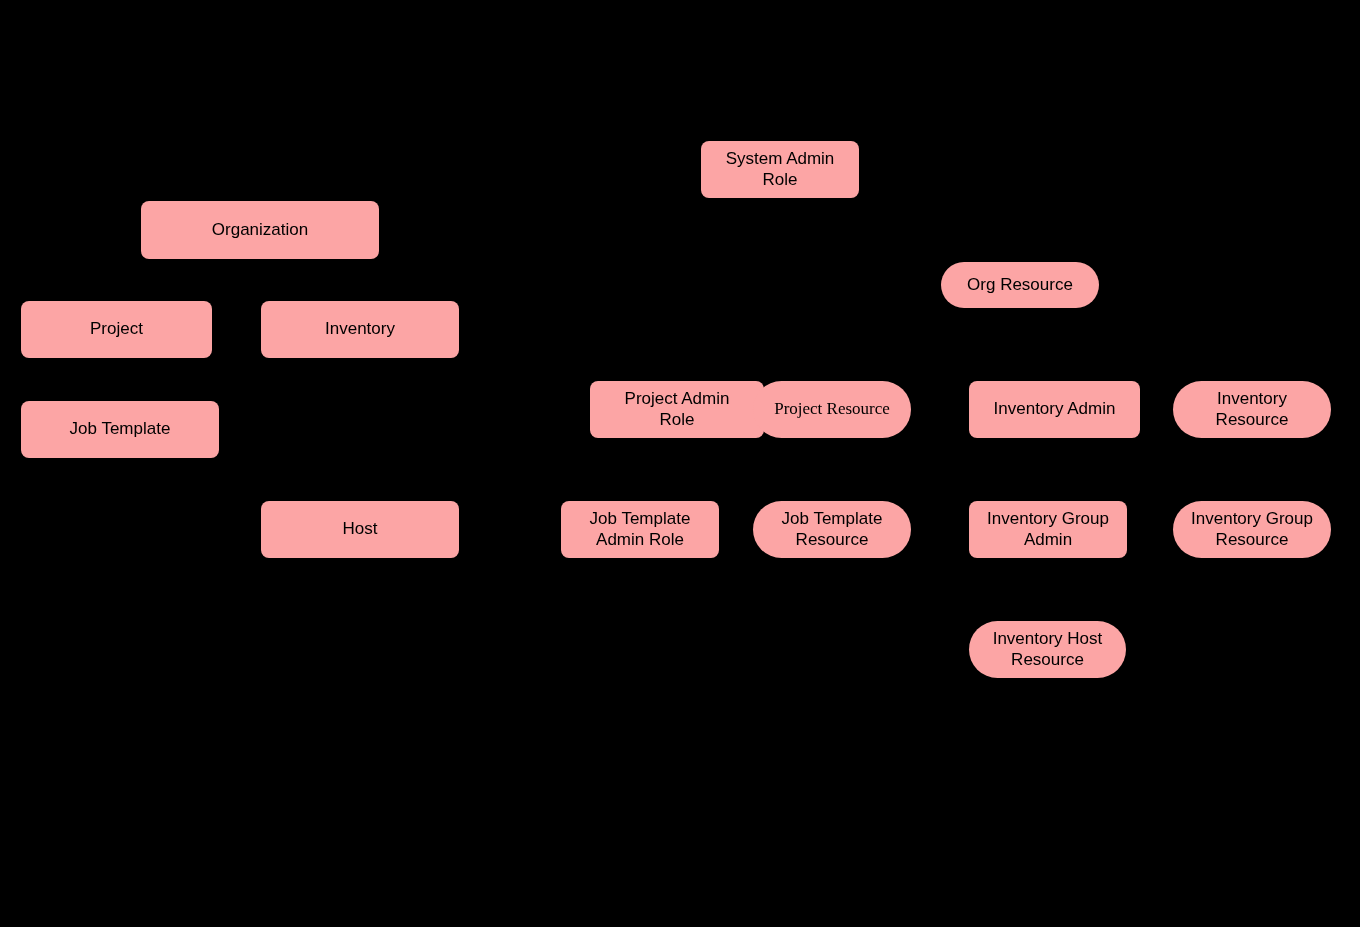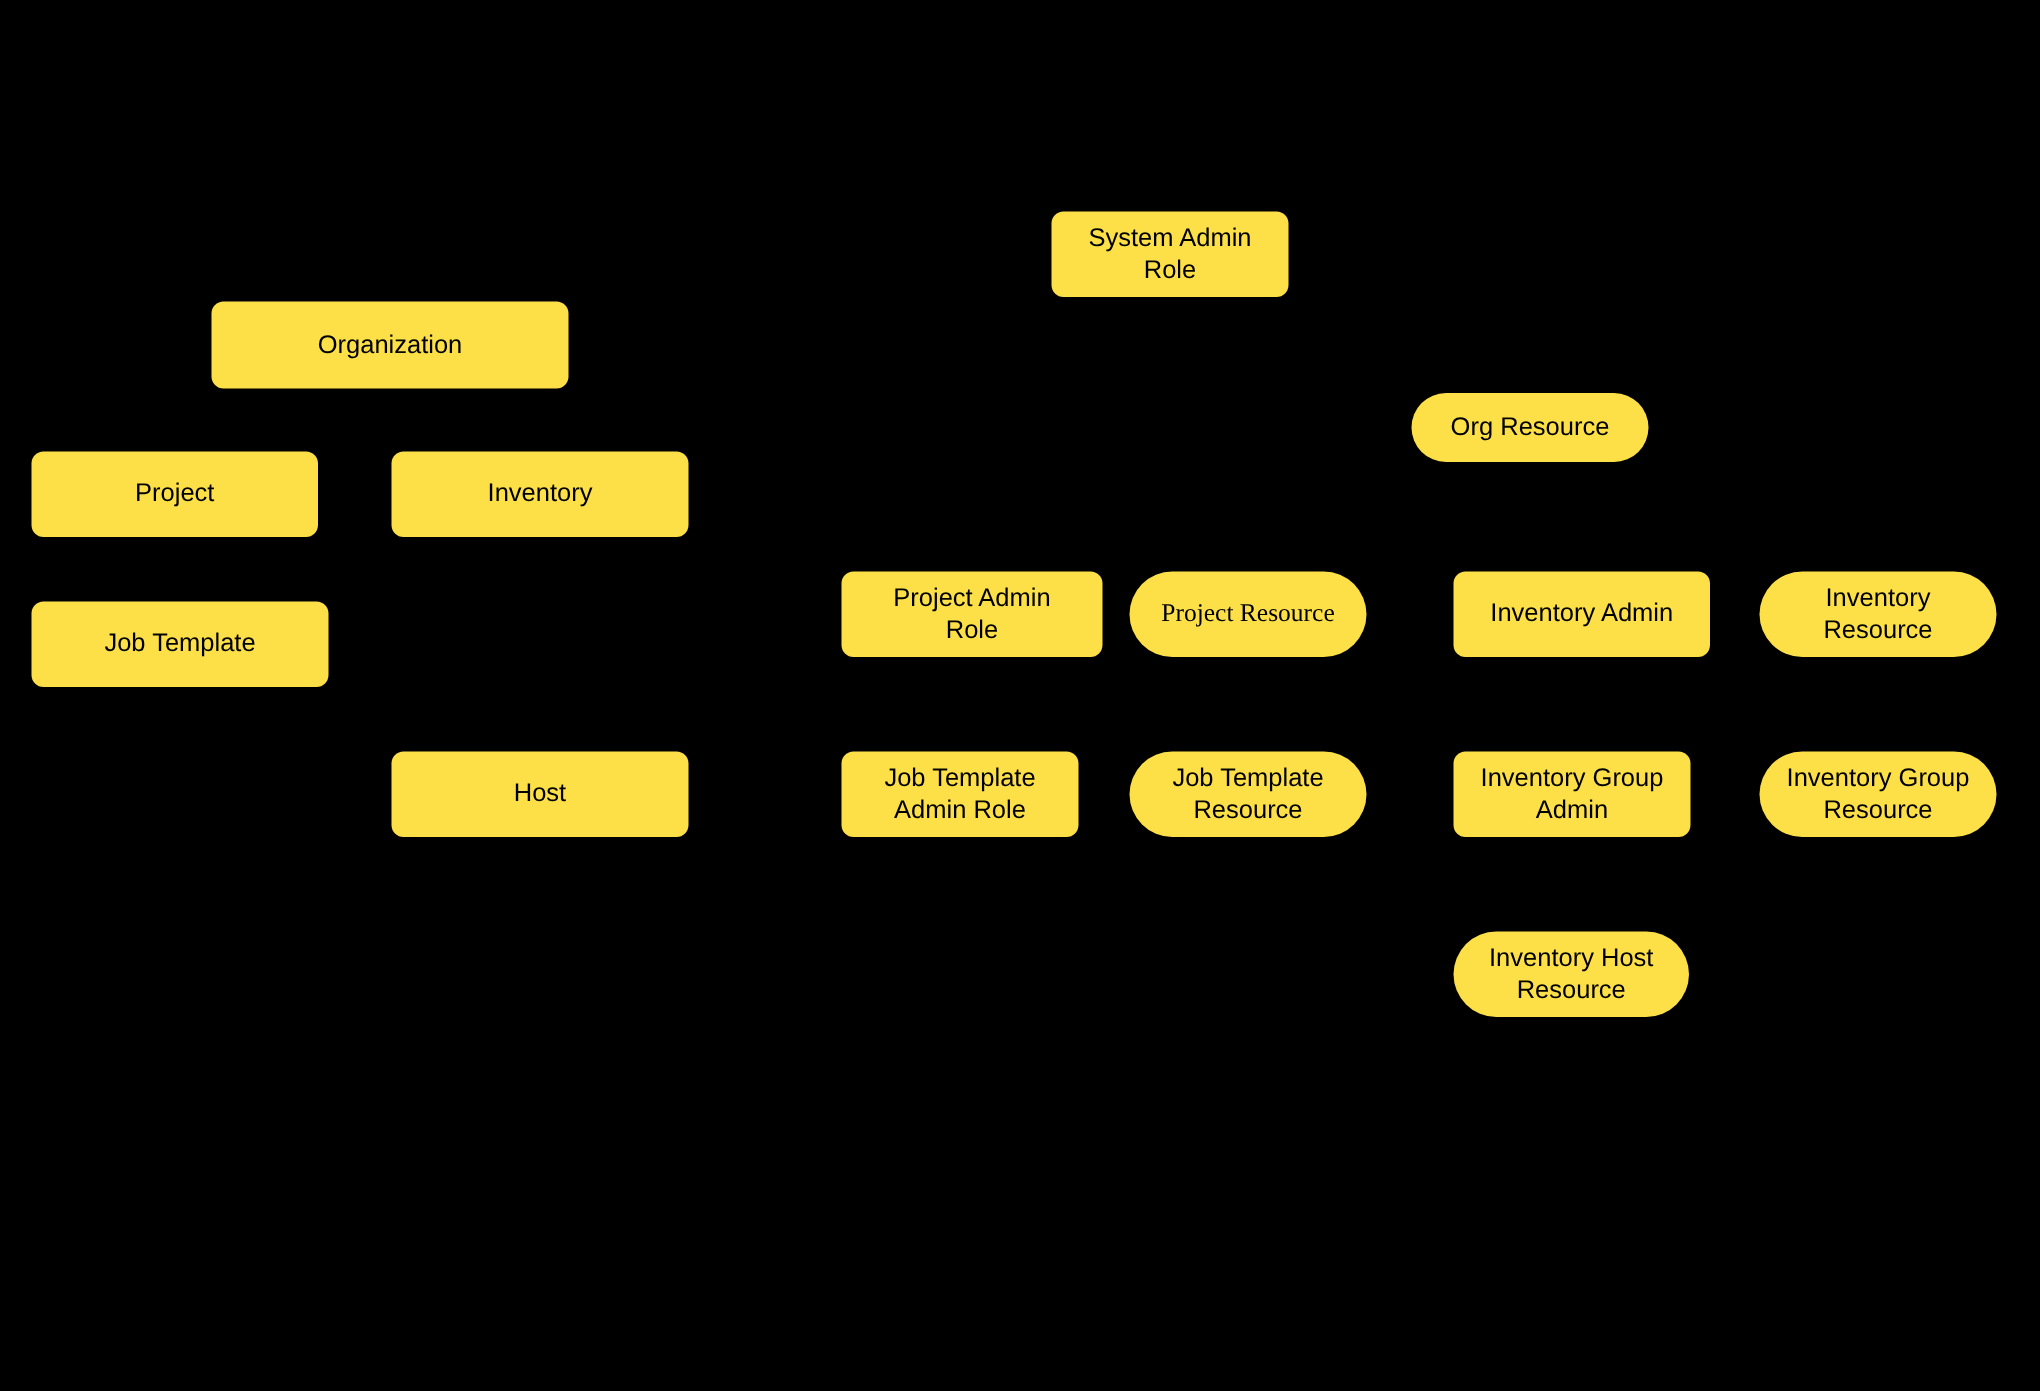--- a/index.html
+++ b/index.html
@@ -10,21 +10,21 @@
   .canvas {
     position: relative;
     width: 1360px;
     height: 927px;
     background: #000000;
     overflow: hidden;
     font-family: "Liberation Sans", sans-serif;
   }
   .node {
     position: absolute;
-    background: #fde047;
+    background: #fca5a5;
     color: #000000;
     display: flex;
     align-items: center;
     justify-content: center;
     text-align: center;
     font-size: 17px;
     line-height: 1.22;
     box-sizing: border-box;
     padding: 2px 8px;
   }
@@ -67,21 +67,21 @@
   <div class="node rect" style="left:701px; top:141px; width:158px; height:57px;">
     <span class="label">System Admin
 Role</span>
   </div>
 
 
   <div class="node stadium" style="left:941px; top:262px; width:158px; height:46px;">
     <span class="label">Org Resource</span>
   </div>
 
-  <div class="node rect" style="left:561px; top:381px; width:174px; height:57px;">
+  <div class="node rect" style="left:590px; top:381px; width:174px; height:57px;">
     <span class="label">Project Admin
 Role</span>
   </div>
 
   <div class="node stadium" style="left:753px; top:381px; width:158px; height:57px;font-family:Liberation Serif, serif;">
     <span class="label">Project Resource</span>
   </div>
 
   <div class="node rect" style="left:969px; top:381px; width:171px; height:57px;">
     <span class="label">Inventory Admin</span>

